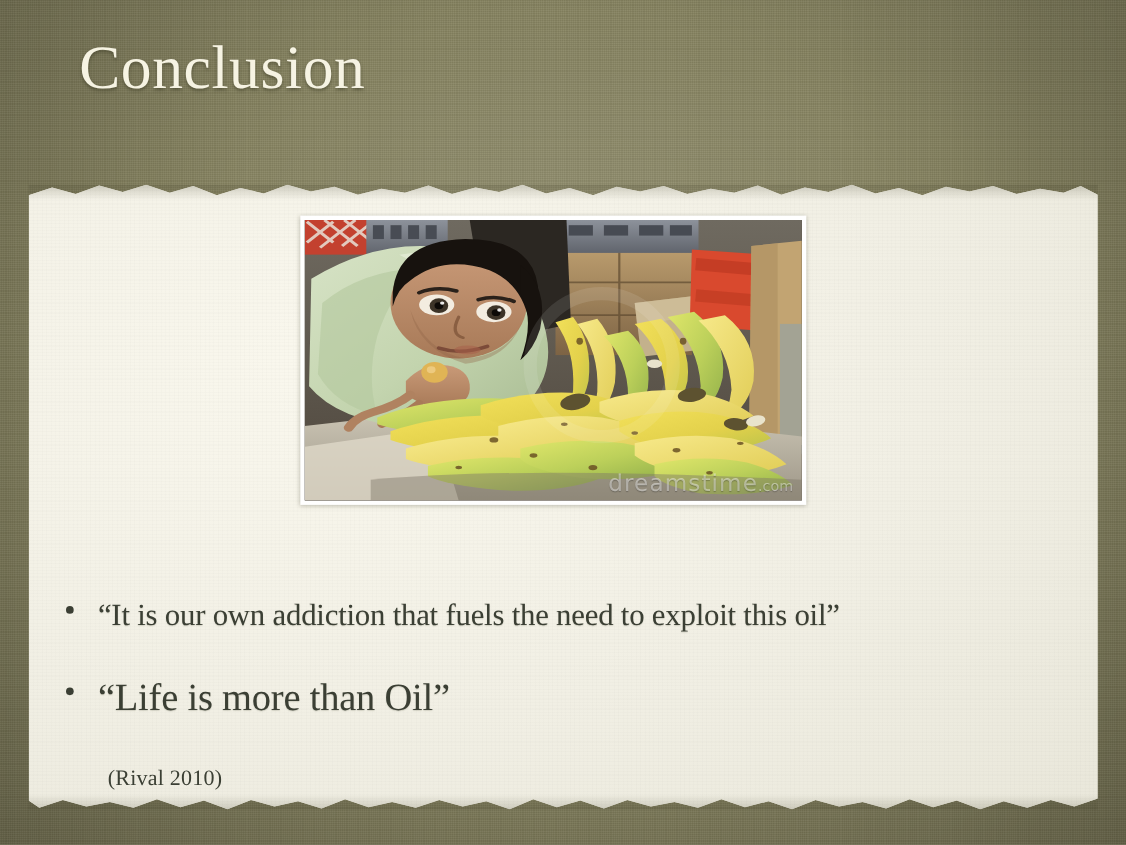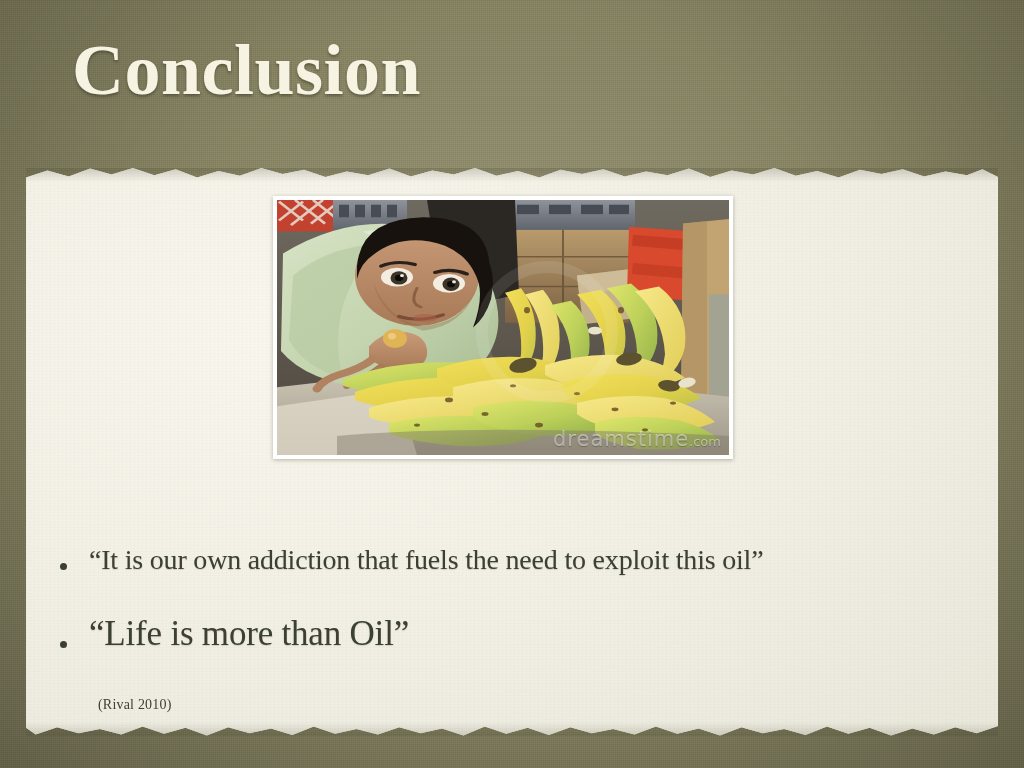--- a/index.html
+++ b/index.html
@@ -27,25 +27,25 @@
     inset: 0;
     background: radial-gradient(ellipse at 50% 40%, rgba(255,255,255,0.06) 0%, rgba(0,0,0,0.0) 45%, rgba(0,0,0,0.18) 100%);
     pointer-events: none;
   }
 
   
   .slide-title {
     position: absolute;
     left: 72px;
     top: 34px;
-    font-size: 72px;
+    font-size: 56px;
     line-height: 1.0;
     color: #f6f3e3;
     letter-spacing: 0.5px;
-    font-weight: bold;
+    font-weight: normal;
     text-shadow: 0 2px 3px rgba(40,40,20,0.45);
     white-space: nowrap;
   }
 
   
   .paper-wrap {
     position: absolute;
     left: 26px;
     top: 150px;
     width: 972px;
@@ -164,21 +164,21 @@
   
   .bullets {
     position: absolute;
     left: 60px;
     top: 544px;
     width: 900px;
   }
   .bullet-row {
     position: relative;
     display: flex;
-    align-items: flex-end;
+    align-items: center;
     color: #3b3f34;
   }
   .bullet-row.b1 { margin-bottom: 38px; }
   .bullet-dot {
     width: 7px;
     height: 7px;
     border-radius: 50%;
     background: #3b3f34;
     flex: 0 0 auto;
     margin-right: 22px;
@@ -193,21 +193,21 @@
     text-shadow: 0 1px 1px rgba(120,118,100,0.25);
   }
   .bullet-row.b2 .bullet-text {
     font-size: 35px;
   }
 
   .citation {
     position: absolute;
     left: 98px;
     top: 697px;
-    font-size: 14px;
+    font-size: 20px;
     color: #3b3f34;
     letter-spacing: 0.2px;
   }
 </style>
 </head>
 <body>
 
 <div id="slide">
 
   <div class="bg-vignette"></div>

